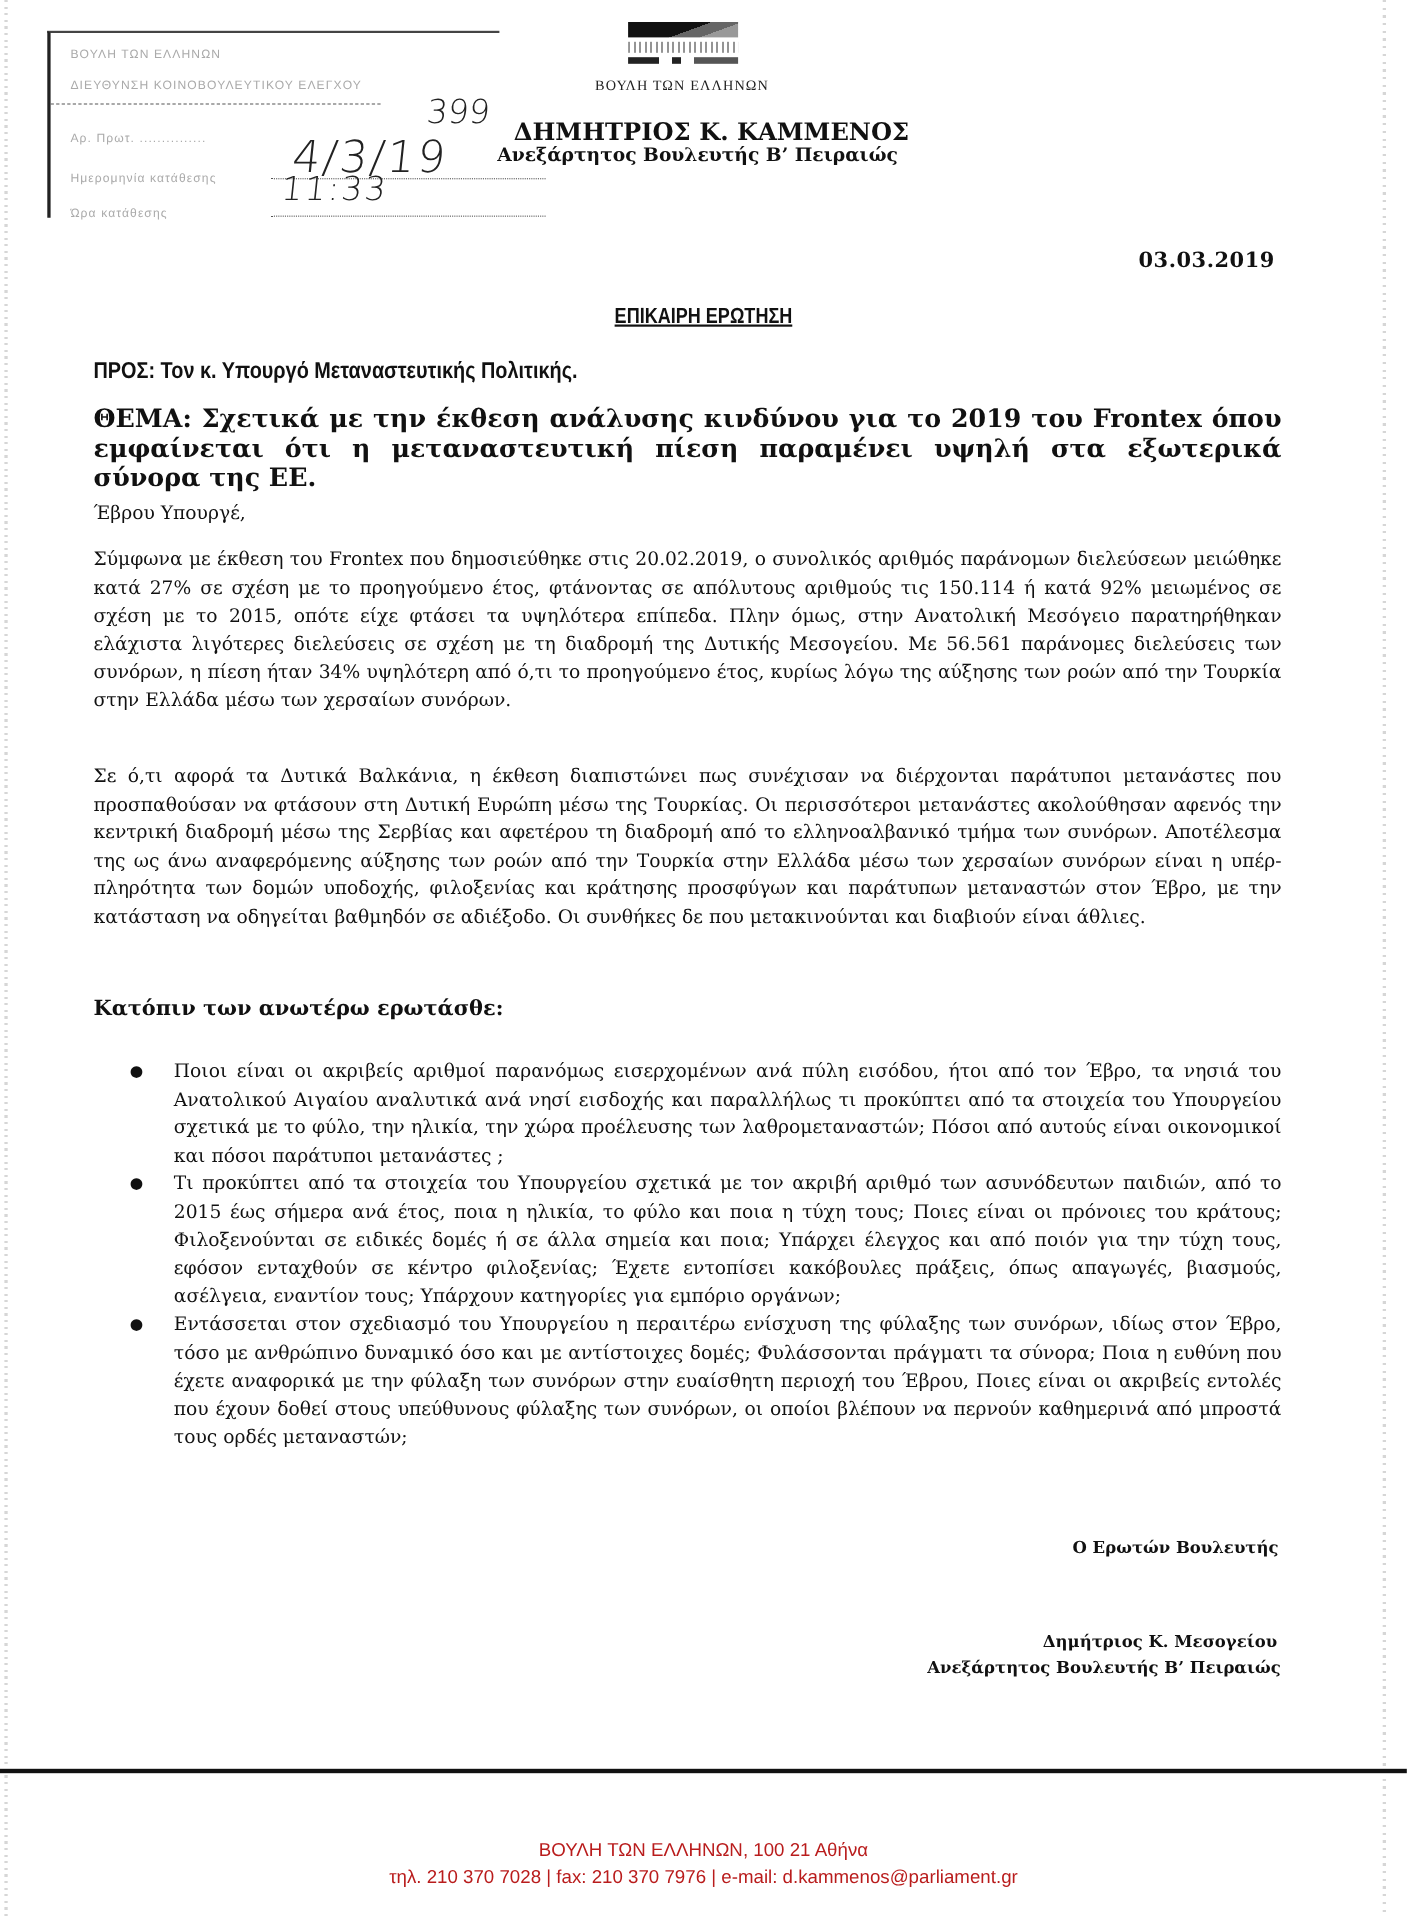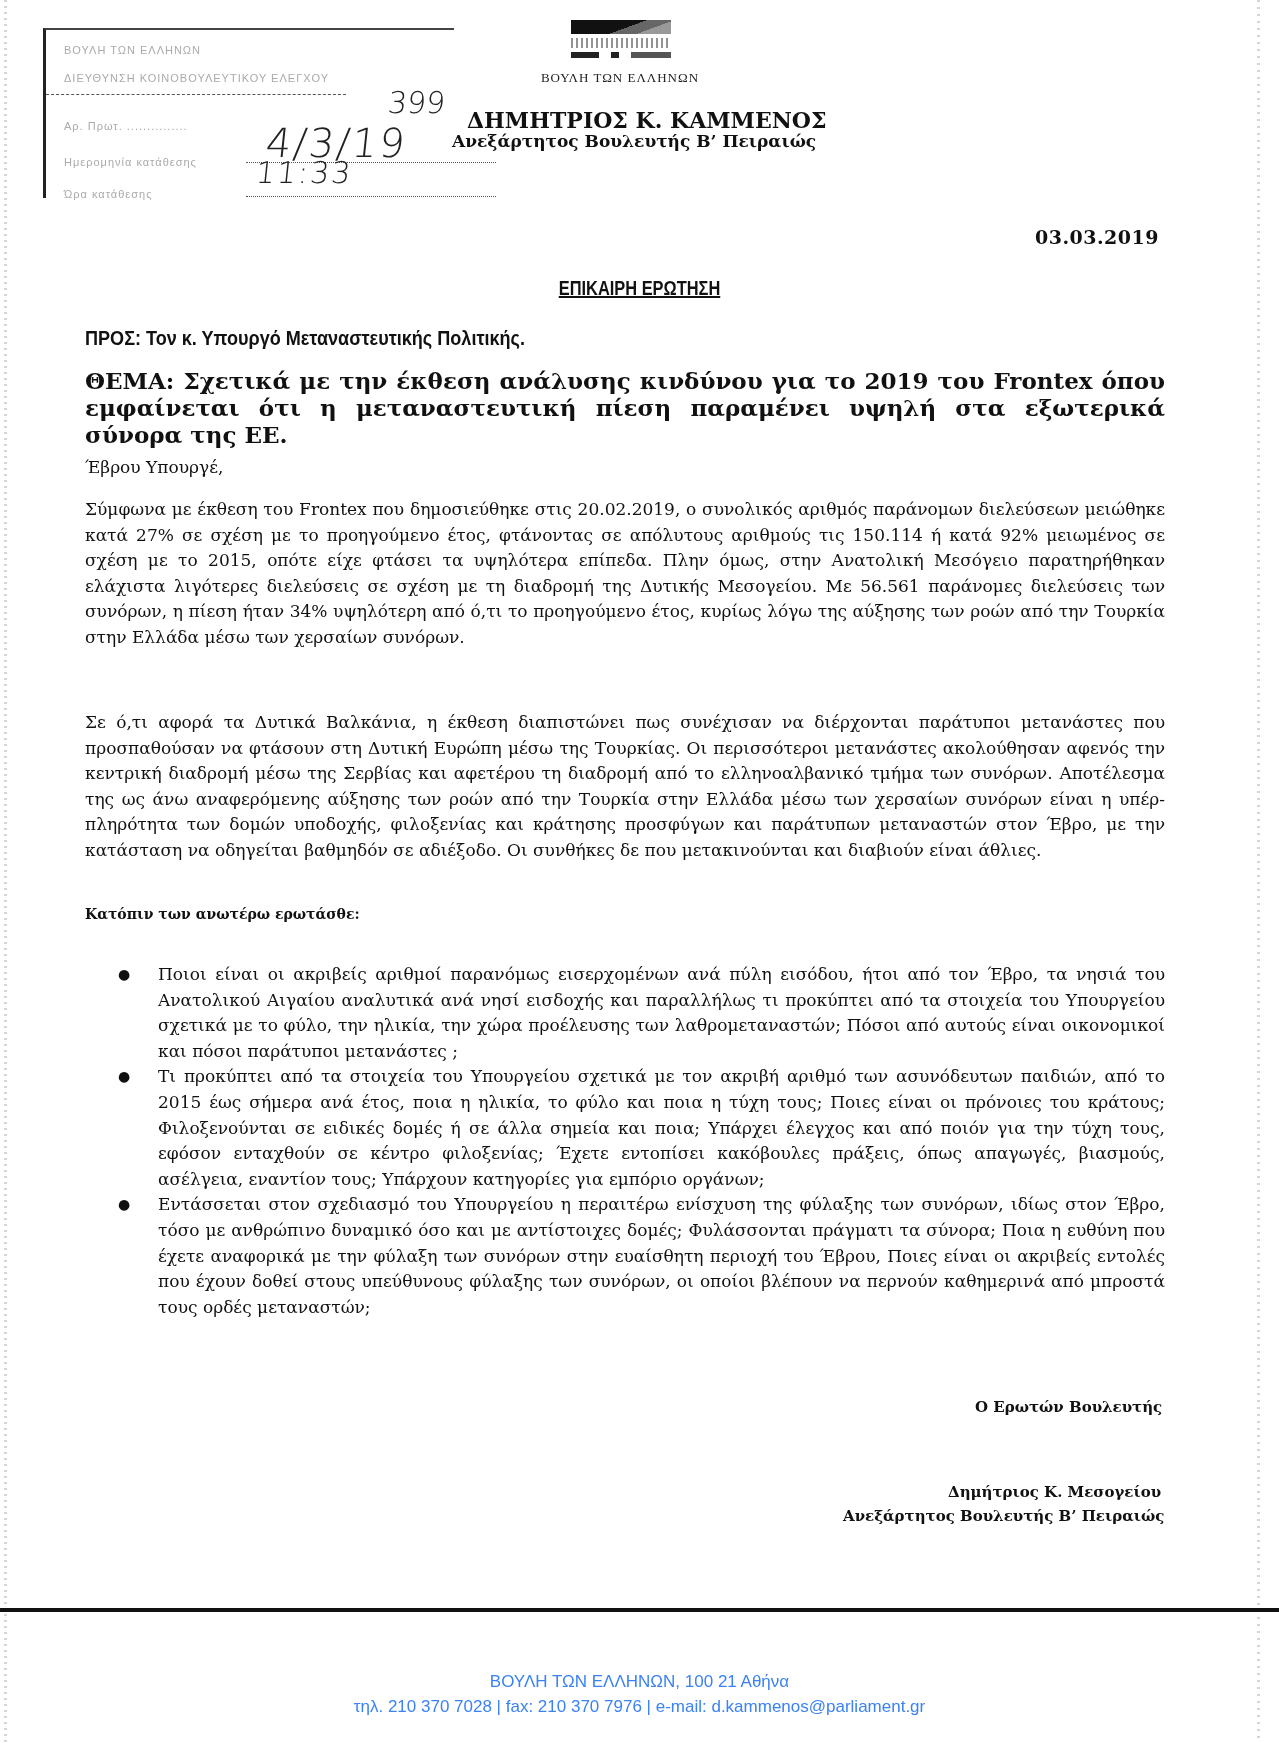--- a/index.html
+++ b/index.html
@@ -69,44 +69,44 @@
   }
   .subject {
     position: absolute; left: 85px; top: 367px; width: 1080px; font-weight: bold; font-size: 23px;
     line-height: 27px; text-align: justify;
   }
   .para {
     position: absolute; left: 85px; width: 1080px; font-size: 17px; line-height: 25.6px; text-align: justify;
   }
   .salutation { top: 455px; }
   .p1 { top: 497px; }
-  .p2 { top: 694px; margin-top: 16px; }
+  .p2 { top: 694px; }
   .questions-heading {
-    position: absolute; left: 85px; top: 906px; font-weight: bold; font-size: 14px;
+    position: absolute; left: 85px; top: 906px; font-weight: bold; font-size: 19px;
   }
   .questions {
     position: absolute; left: 118px; top: 962px; width: 1047px; margin: 0; padding: 0; list-style: none;
   }
   .q-item { position: relative; padding-left: 40px; font-size: 17px; line-height: 25.6px; text-align: justify; }
   .q-bullet { position: absolute; left: 0; top: 0; font-size: 14px; }
   .sig-role {
     position: absolute; left: 975px; top: 1398px; font-weight: bold; font-size: 15px;
   }
   .sig-name {
     position: absolute; left: 948px; top: 1483px; font-weight: bold; font-size: 15px;
   }
   .sig-title {
     position: absolute; left: 843px; top: 1507px; font-weight: bold; font-size: 15px;
   }
   .footer-rule {
     position: absolute; left: 0; top: 1608px; width: 1279px; height: 4px; background: #111;
   }
   .footer-address, .footer-contact {
     position: absolute; left: 0; width: 1279px; text-align: center;
-    font-family: "Liberation Sans", sans-serif; font-size: 17px; color: #3b82f6;
+    font-family: "Liberation Sans", sans-serif; font-size: 17px; color: #b91c1c;
   }
   .footer-address { top: 1672px; }
   .footer-contact { top: 1697px; }
 </style>
 </head>
 <body>
 
 <div class="scan-edge-left"></div>
 <div class="scan-edge-right"></div>
 

